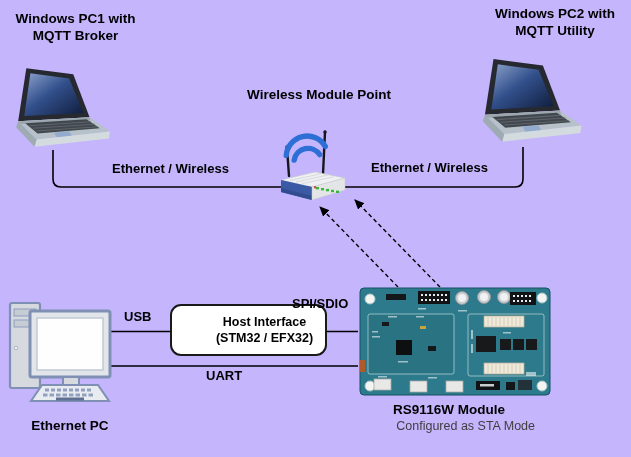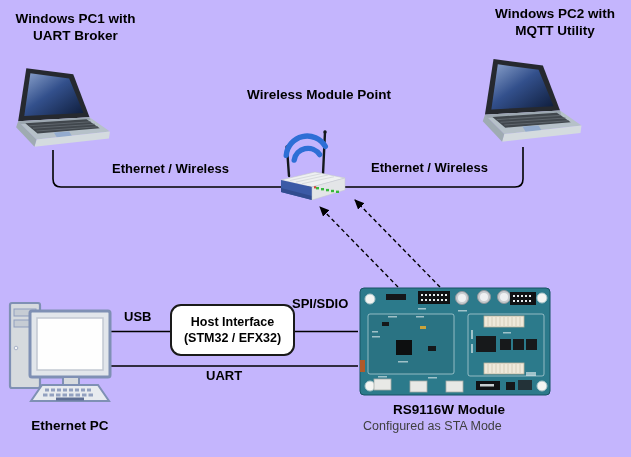--- a/index.html
+++ b/index.html
@@ -5,24 +5,24 @@
   html,body{margin:0;padding:0;background:#fff;font-family:"Liberation Sans",sans-serif;}
   #canvas{position:relative;width:631px;height:457px;background:#c4b5fd;overflow:hidden;}
   #canvas svg.abs{position:absolute;}
   .lines-svg{position:absolute;left:0;top:0;z-index:1;}
   .icon{z-index:2;}
   .node-lbl{position:absolute;z-index:4;font-weight:700;font-size:13.5px;line-height:1.28;
             color:#000;text-align:center;white-space:nowrap;}
   .edge-lbl{position:absolute;z-index:4;font-weight:700;font-size:13px;color:#000;white-space:nowrap;}
   #host-box{position:absolute;left:170px;top:304px;width:121px;height:48px;background:#ffffff;
             border:2px solid #1a1a1a;border-radius:11px;z-index:3;display:flex;flex-direction:column;
-            justify-content:center;text-align:center;font-weight:700;font-size:12.5px;line-height:1.32;color:#000;}
+            justify-content:center;text-align:center;font-weight:700;font-size:12.5px;line-height:1.32;color:#000;padding-left:32px;}
   #module-title{position:absolute;left:363px;top:402px;width:172px;z-index:4;text-align:center;
             font-weight:700;font-size:13.5px;color:#000;}
-  #module-subtitle{position:absolute;left:363px;top:419px;width:172px;z-index:4;text-align:left;
+  #module-subtitle{position:absolute;left:363px;top:419px;width:172px;z-index:4;text-align:right;
             font-weight:400;font-size:12.5px;color:#3f3f3f;}
   #defs-holder{position:absolute;width:0;height:0;}
 </style>
 </head>
 <body>
 
 <div id="canvas">
 
   <svg id="defs-holder" aria-hidden="true">
     <defs>
@@ -42,21 +42,21 @@
     </defs>
     <path d="M53,150 L53,179 Q53,187 61,187 L515,187 Q523,187 523,179 L523,147" fill="none" stroke="#000" stroke-width="1.6"></path>
     <path d="M110,331.5 L358,331.5" fill="none" stroke="#000" stroke-width="1.6"></path>
     <path d="M110,366 L358,366" fill="none" stroke="#000" stroke-width="1.6"></path>
     <path d="M398,287 L320,207" fill="none" stroke="#000" stroke-width="1.4" stroke-dasharray="4 3" marker-end="url(#arrHead)"></path>
     <path d="M440,287 L355,200" fill="none" stroke="#000" stroke-width="1.4" stroke-dasharray="4 3" marker-end="url(#arrHead)"></path>
   </svg>
 
   <div class="node-lbl" style="left:8px;top:10px;width:135px;">
     <div>Windows PC1 with</div>
-    <div>UART Broker</div>
+    <div>MQTT Broker</div>
   </div>
 
   <div class="node-lbl" style="left:486px;top:5px;width:138px;">
     <div>Windows PC2 with</div>
     <div>MQTT Utility</div>
   </div>
 
   <div class="node-lbl" style="left:239px;top:86px;width:160px;">Wireless Module Point</div>
 
   <div class="node-lbl" style="left:10px;top:417px;width:120px;">Ethernet PC</div>

